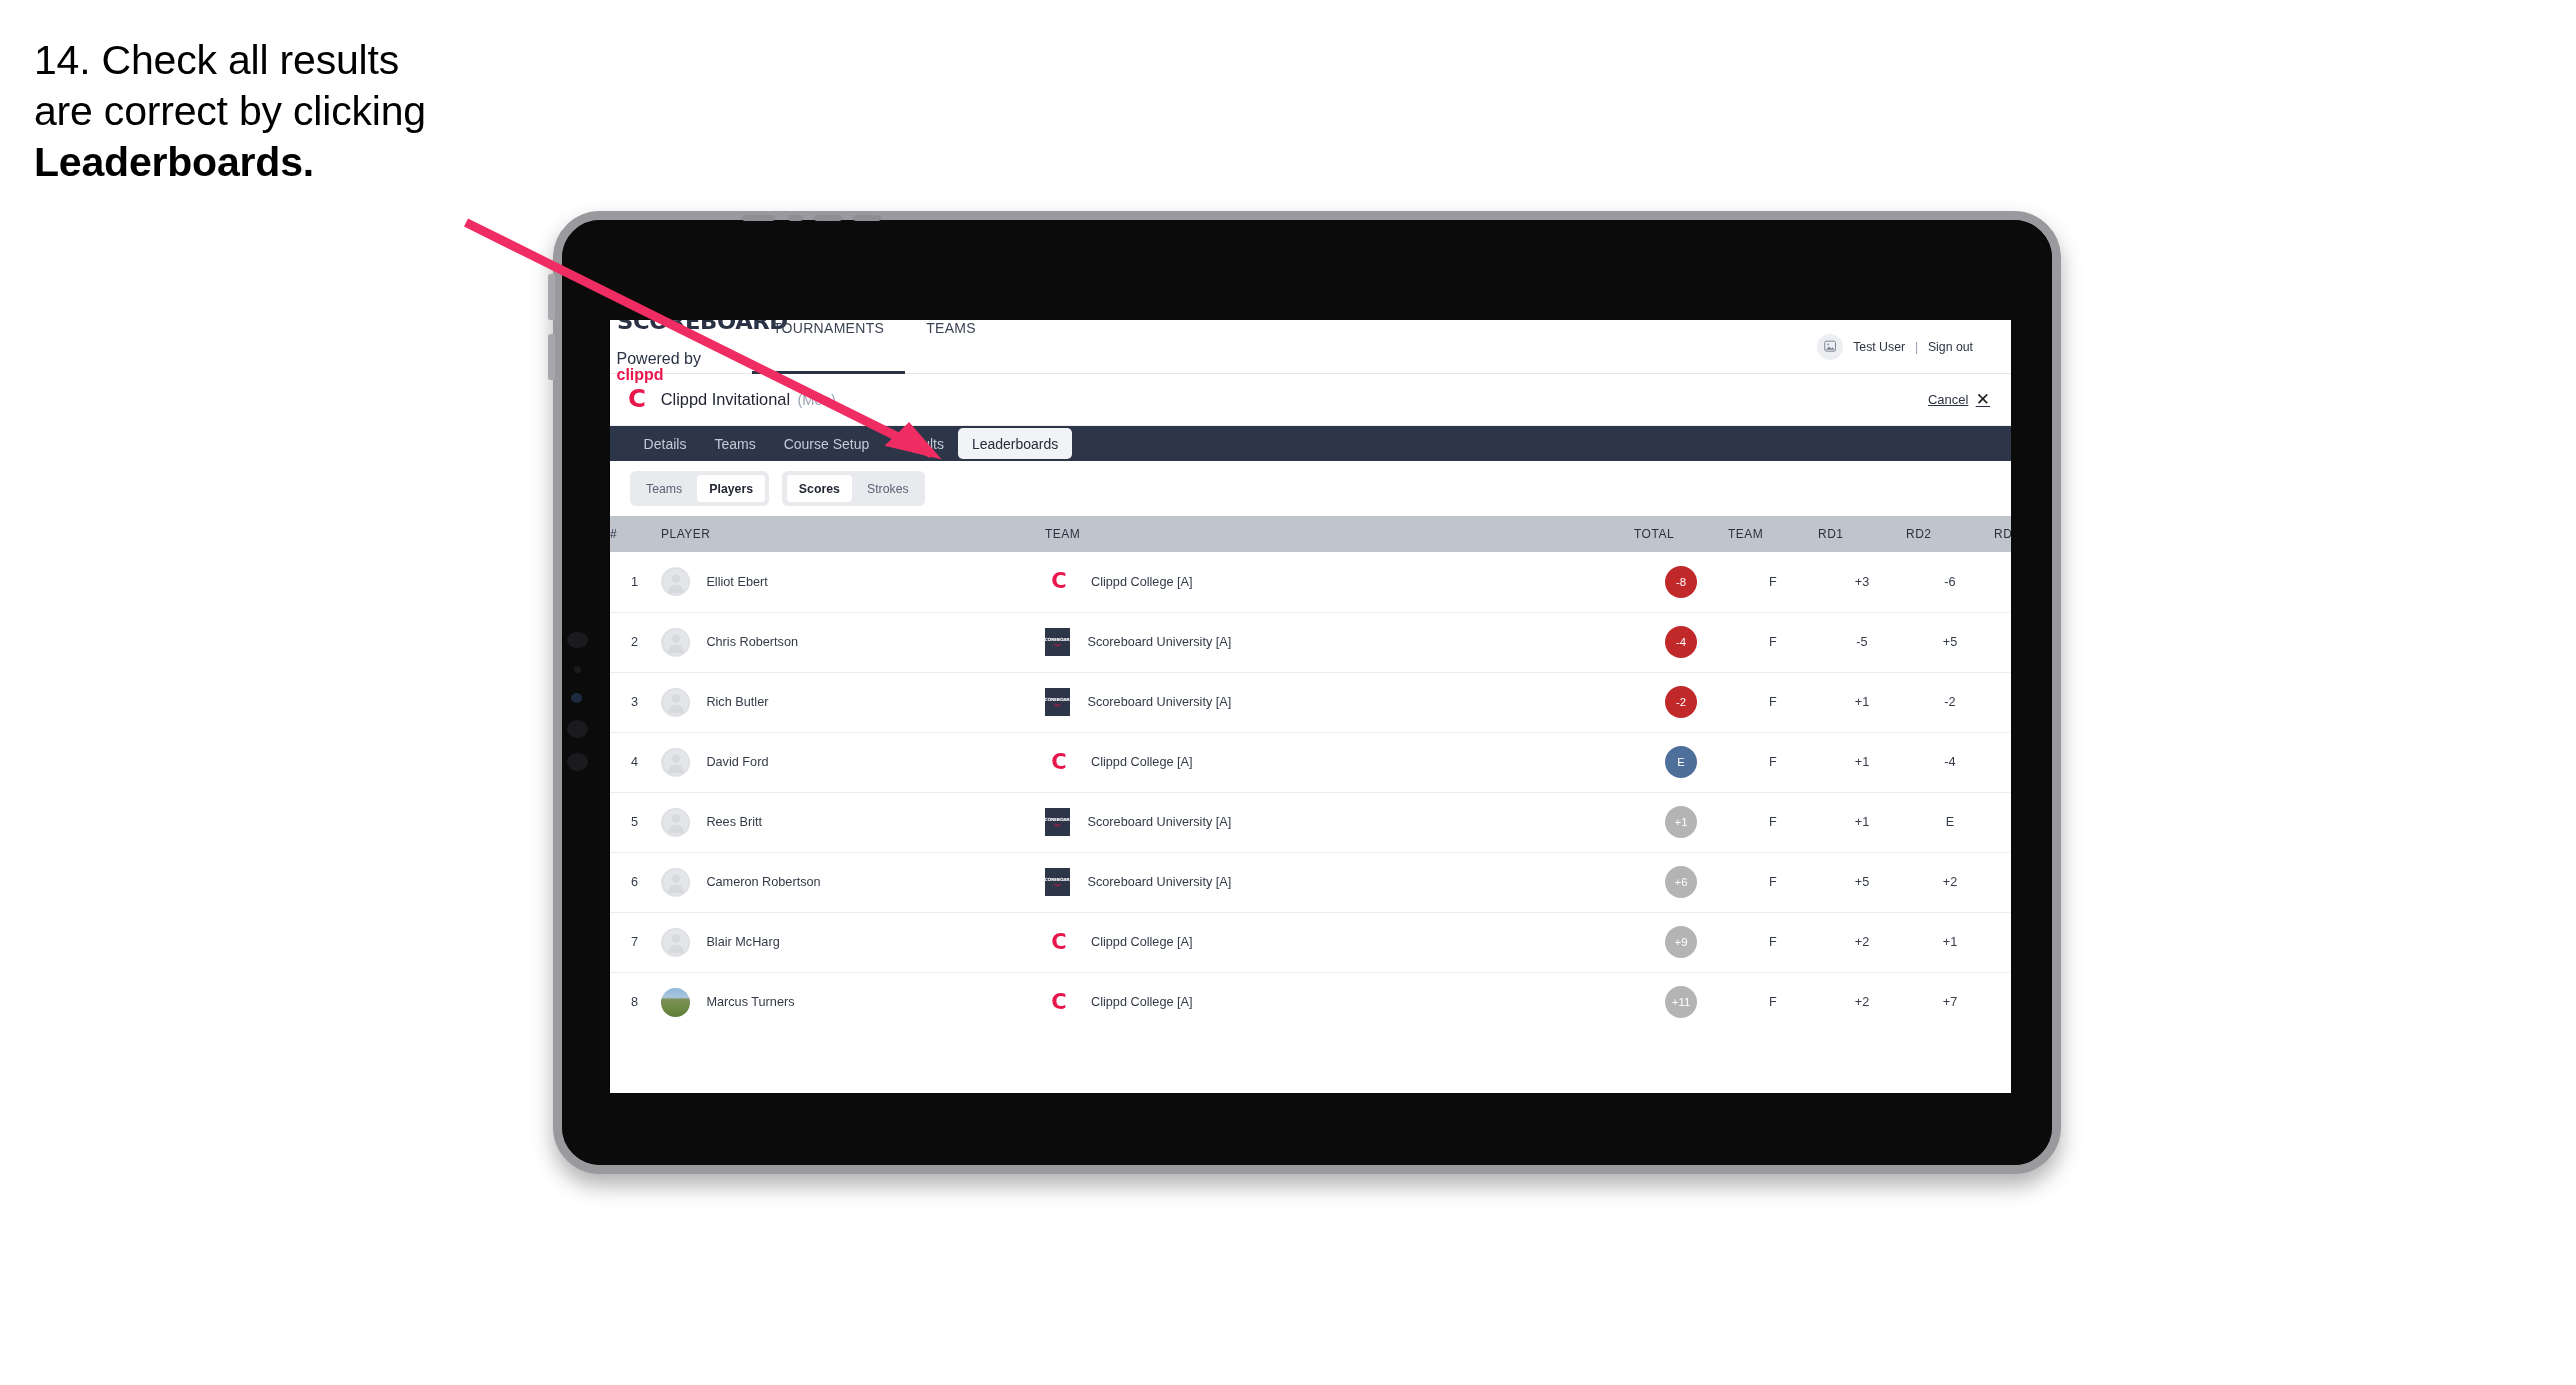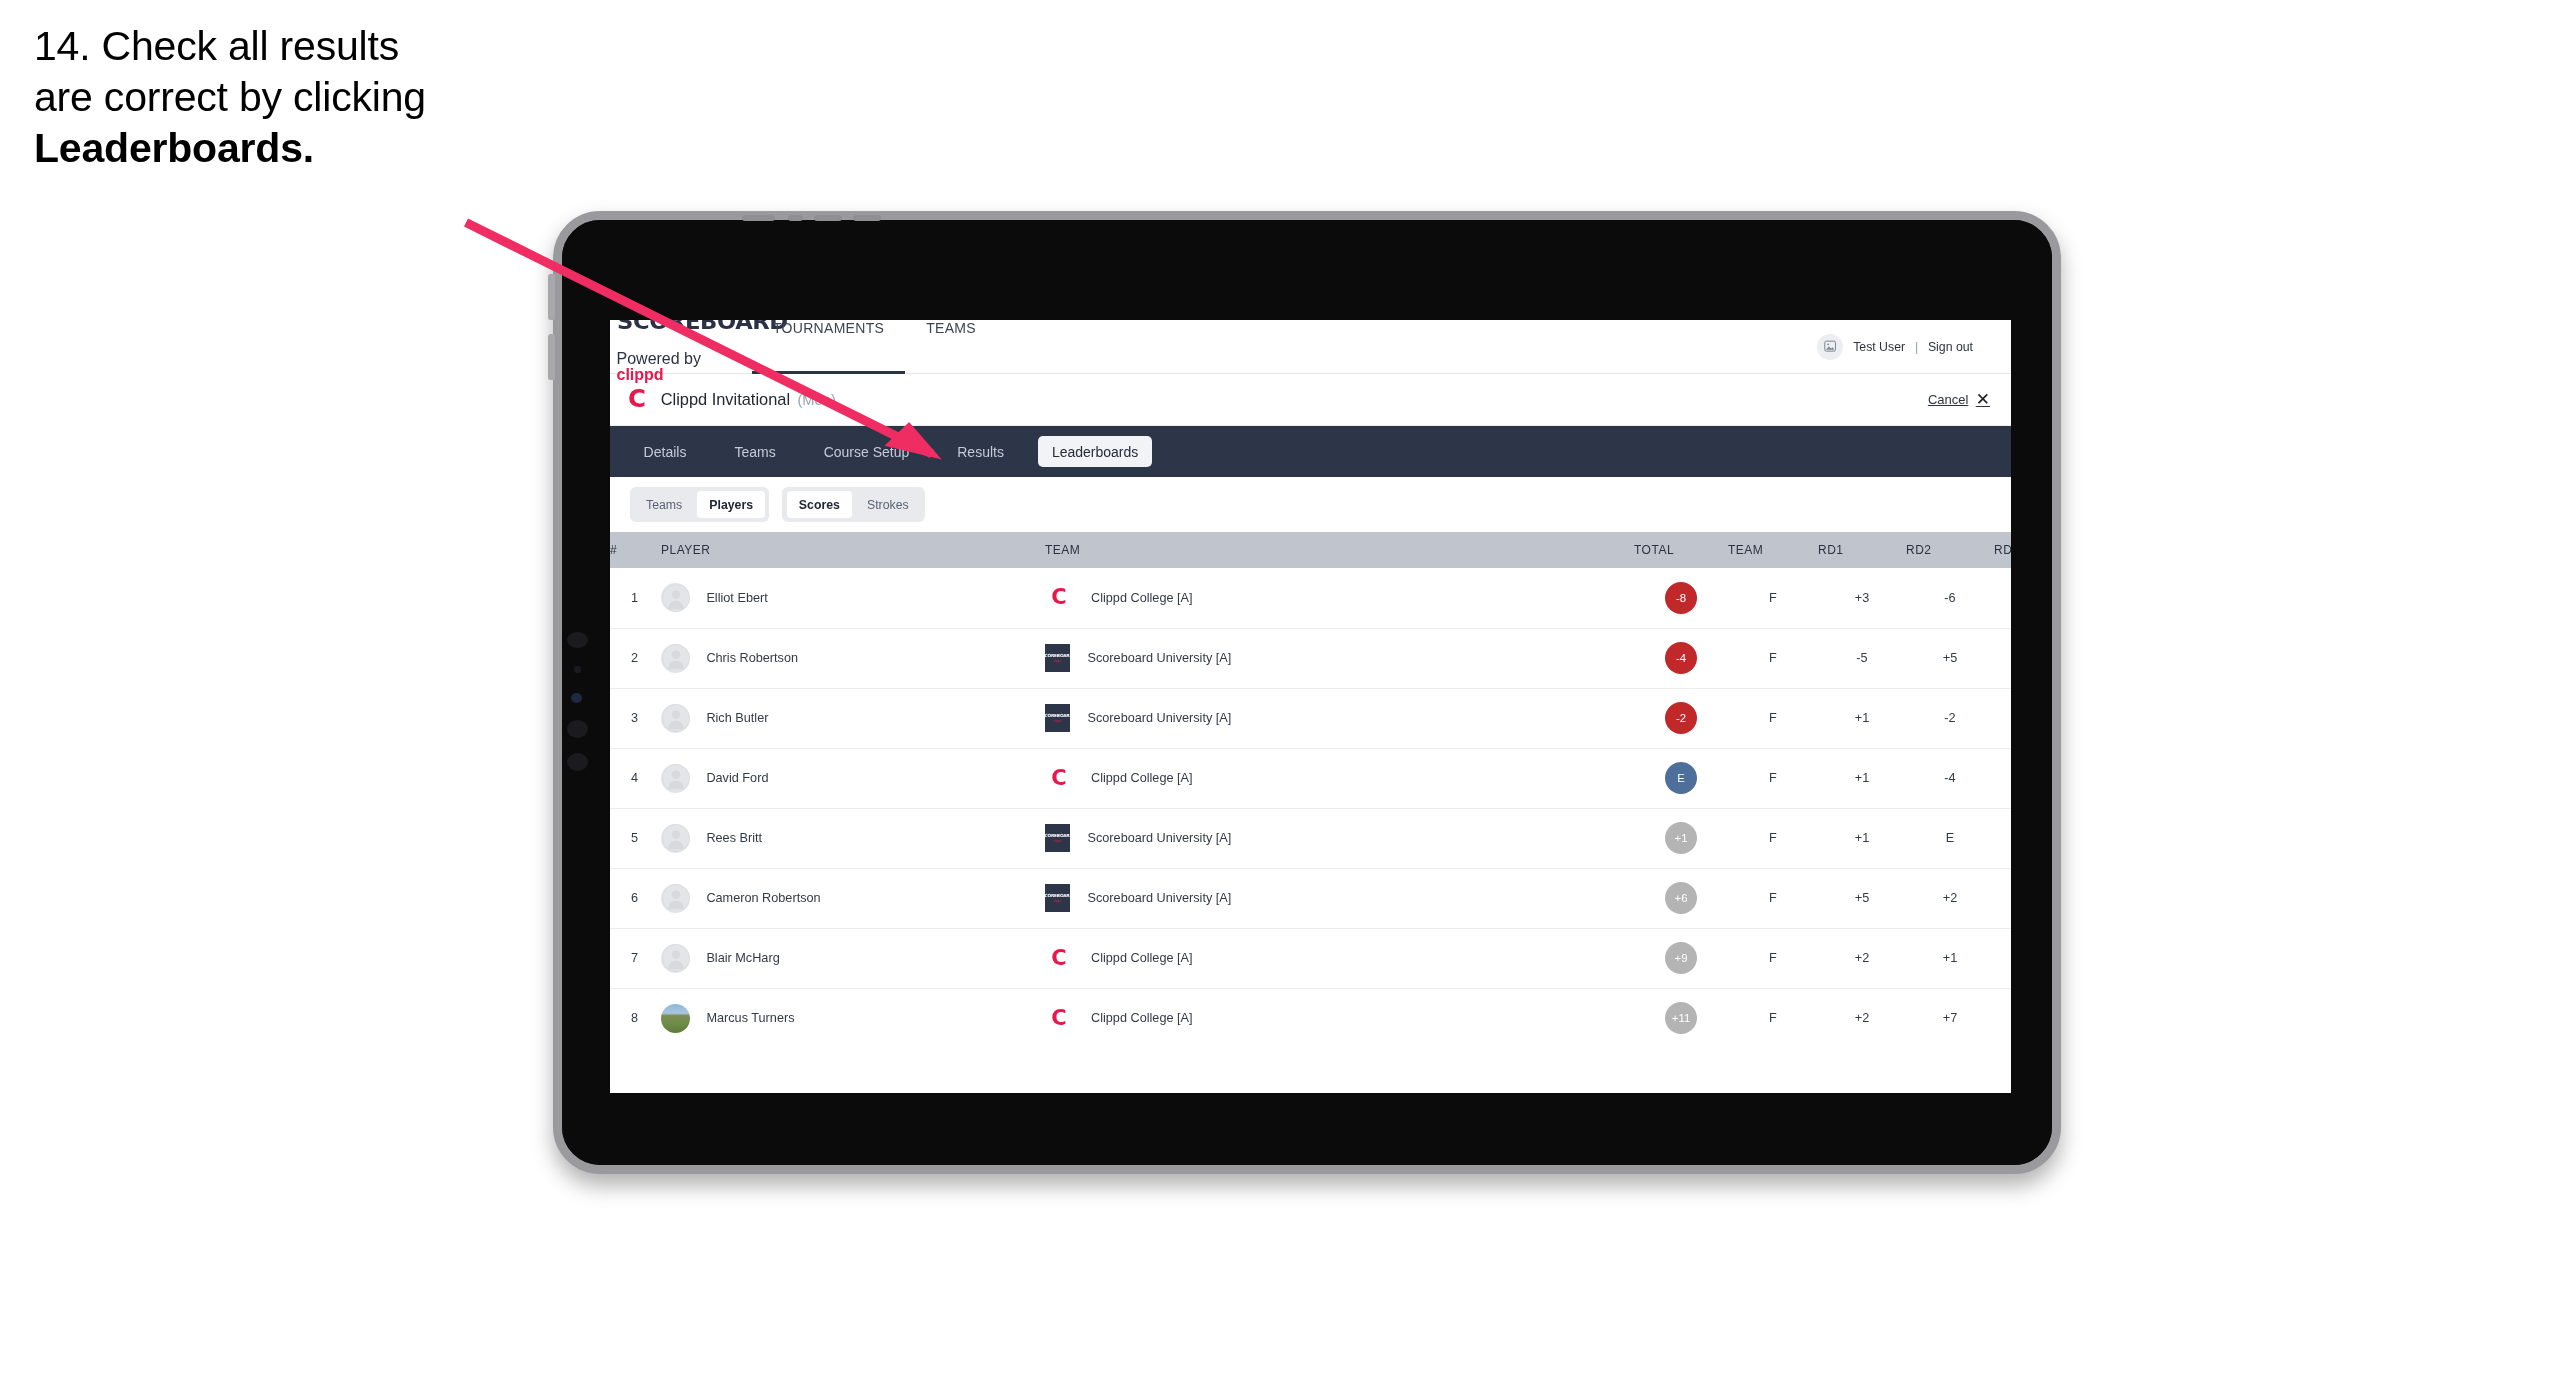--- a/index.html
+++ b/index.html
@@ -7,21 +7,21 @@
     width: 2576px; height: 1386px;
     background: #ffffff;
     font-family: "Liberation Sans", sans-serif;
     overflow: hidden;
   }
   #root { position: relative; width: 2576px; height: 1386px; background:#fff; }
 
   
   .caption {
     position: absolute;
-    left: 34px; top: 26px;
+    left: 34px; top: 40px;
     width: 621px;
     font-size: 41px;
     line-height: 1.02;
     color: #000;
     letter-spacing: -0.2px;
   }
   .caption .ln { display:block; margin-bottom: 9px; }
   .caption .bold { font-weight: bold; }
 
   
@@ -124,22 +124,22 @@
   .tourn-name { font-size: 16.4px; color:#222733; }
   .tourn-gender { font-size: 14.7px; color:#9aa3b2; margin-left: 7.4px; }
   .cancel-btn {
     margin-left:auto; display:flex; align-items:center; gap:7.4px;
     font-size: 13px; color:#2c3340;text-decoration:underline;
   }
   .cancel-x { font-size: 17px; line-height:1; color:#222; }
 
   
   .section-tabs {
-    height: 51px; background:#2d3548;
-    display:flex; align-items:center; padding-left: 19.6px; gap: 20px;
+    height: 35px; background:#2d3548;
+    display:flex; align-items:center; padding-left: 19.6px; gap: 0;
   }
   .sec-tab {
     font-size: 14px; color:#c4cad6; padding: 7.4px 14px; border-radius:4.9px;
   }
   .sec-tab.active {
     background:#f1f3f6; color:#252b38; font-weight:normal;
   }
 
   
   .filter-row {

